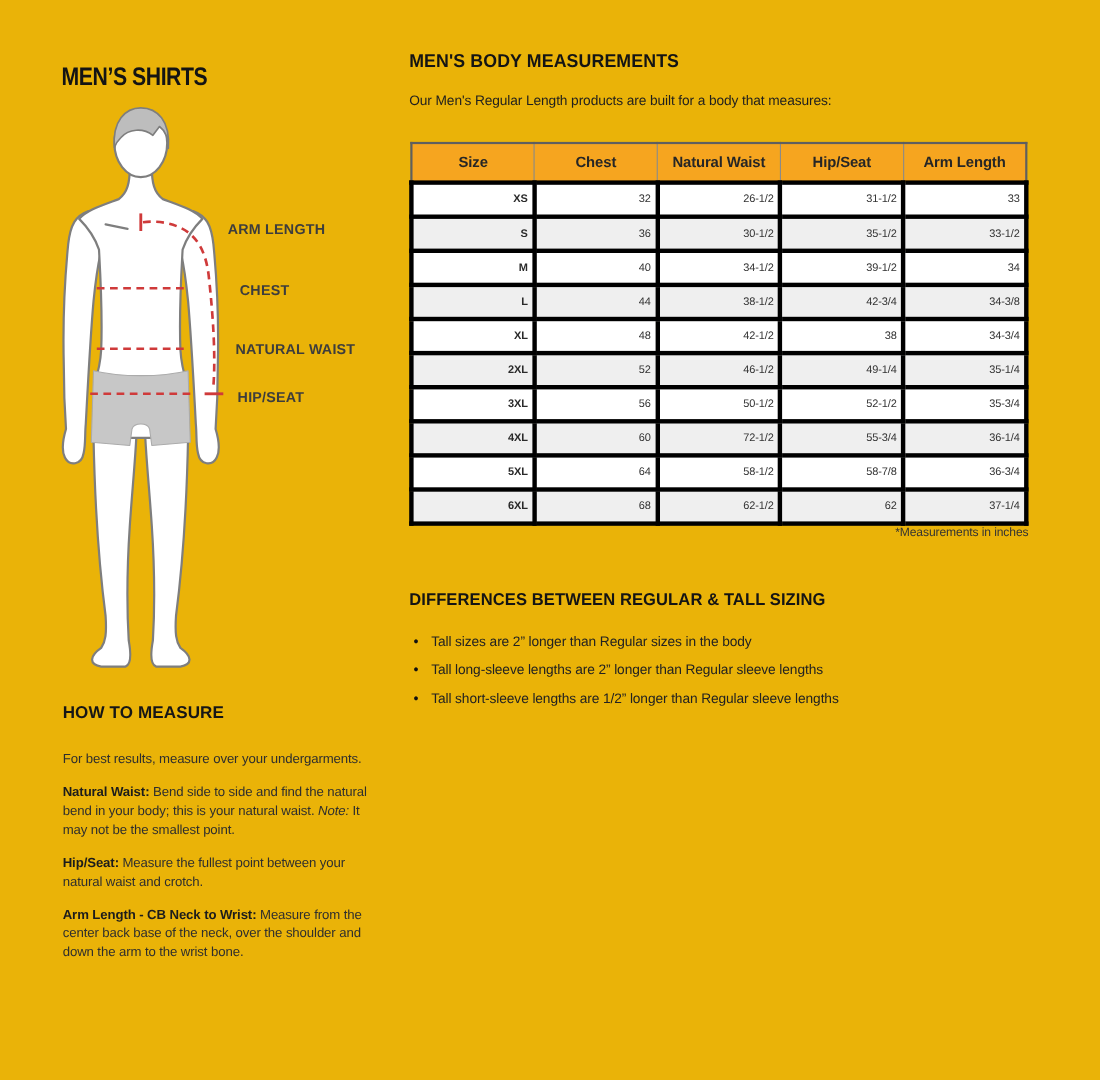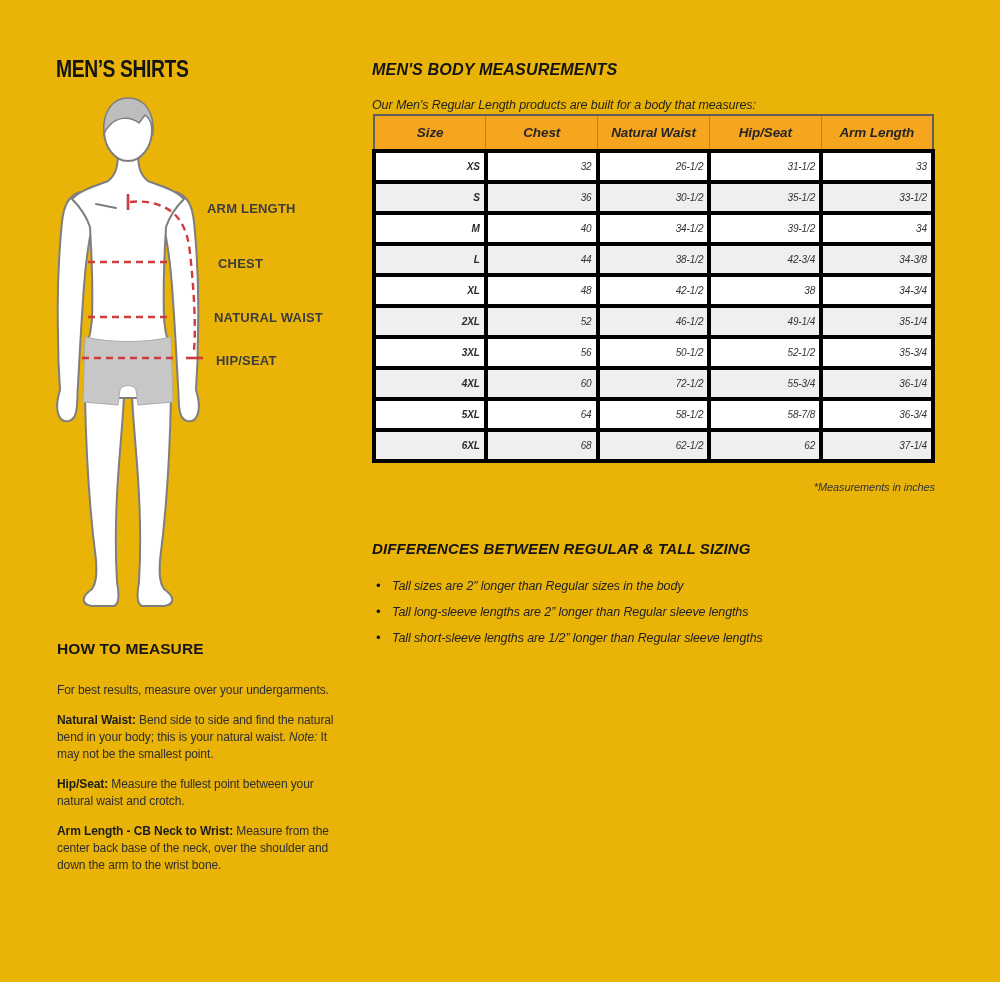--- a/index.html
+++ b/index.html
@@ -54,29 +54,29 @@
     letter-spacing: 0.1px; margin-bottom: 24px; white-space: nowrap;
   }
   .how-to p {
     font-size: 12px; line-height: 17px; color: #2e2e2e;
     margin-bottom: 13px; letter-spacing: -0.1px;
   }
   .how-to p strong { color: #1c1c1c; }
   .how-to p em { font-style: italic; }
 
   
-  .right-col { position: absolute; left: 372px; top: 60px; width: 566px; font-style: italic; }
+  .right-col { position: absolute; left: 372px; top: 46px; width: 566px; }
   .right-col h1 {
     font-size: 17px; font-weight: bold; color: #141414;
     letter-spacing: 0.1px; line-height: 20px; margin-bottom: 17px;
     white-space: nowrap; transform: scaleX(0.95); transform-origin: 0 50%;
   }
   .subtitle {
     font-size: 12.5px; color: #1f1f1f; line-height: 17px;
-    letter-spacing: -0.1px;
+    margin-bottom: 29px; letter-spacing: -0.1px;
   }
   table.size-table {
     border-collapse: collapse; width: 563px;
     border: 2px solid #5f5f5f;
     table-layout: fixed;
   }
   table.size-table th {
     background: var(--gold, #f6a51f);
     color: #262626; font-size: 13.5px; font-weight: bold;
     padding: 9px 4px; border: 1px solid #8a8a8a; text-align: center;
@@ -86,21 +86,21 @@
     font-size: 10px; color: #333333; text-align: right;
     padding: 8px 4px; border: 4px solid #000000;
     letter-spacing: -0.1px;
   }
   table.size-table td:first-child { font-weight: bold; color: #2a2a2a; }
   table.size-table tbody tr:nth-child(even) { background: #efefef; }
   table.size-table tbody tr:nth-child(odd)  { background: #ffffff; }
 
   .footnote {
     width: 563px; text-align: right;
-    font-size: 11px; color: #333333; margin-top: 18px;
+    font-size: 11px; color: #333333; margin-top: 0;
     letter-spacing: -0.1px;
   }
   .diff-title {
     font-size: 15.5px; font-weight: bold; color: #141414;
     margin-top: 46px; line-height: 19px; white-space: nowrap;
     letter-spacing: 0.1px; transform: scaleX(0.97); transform-origin: 0 50%;
   }
   ul.diff-list { list-style: none; margin-top: 20px; }
   ul.diff-list li {
     display: flex; align-items: flex-start;

